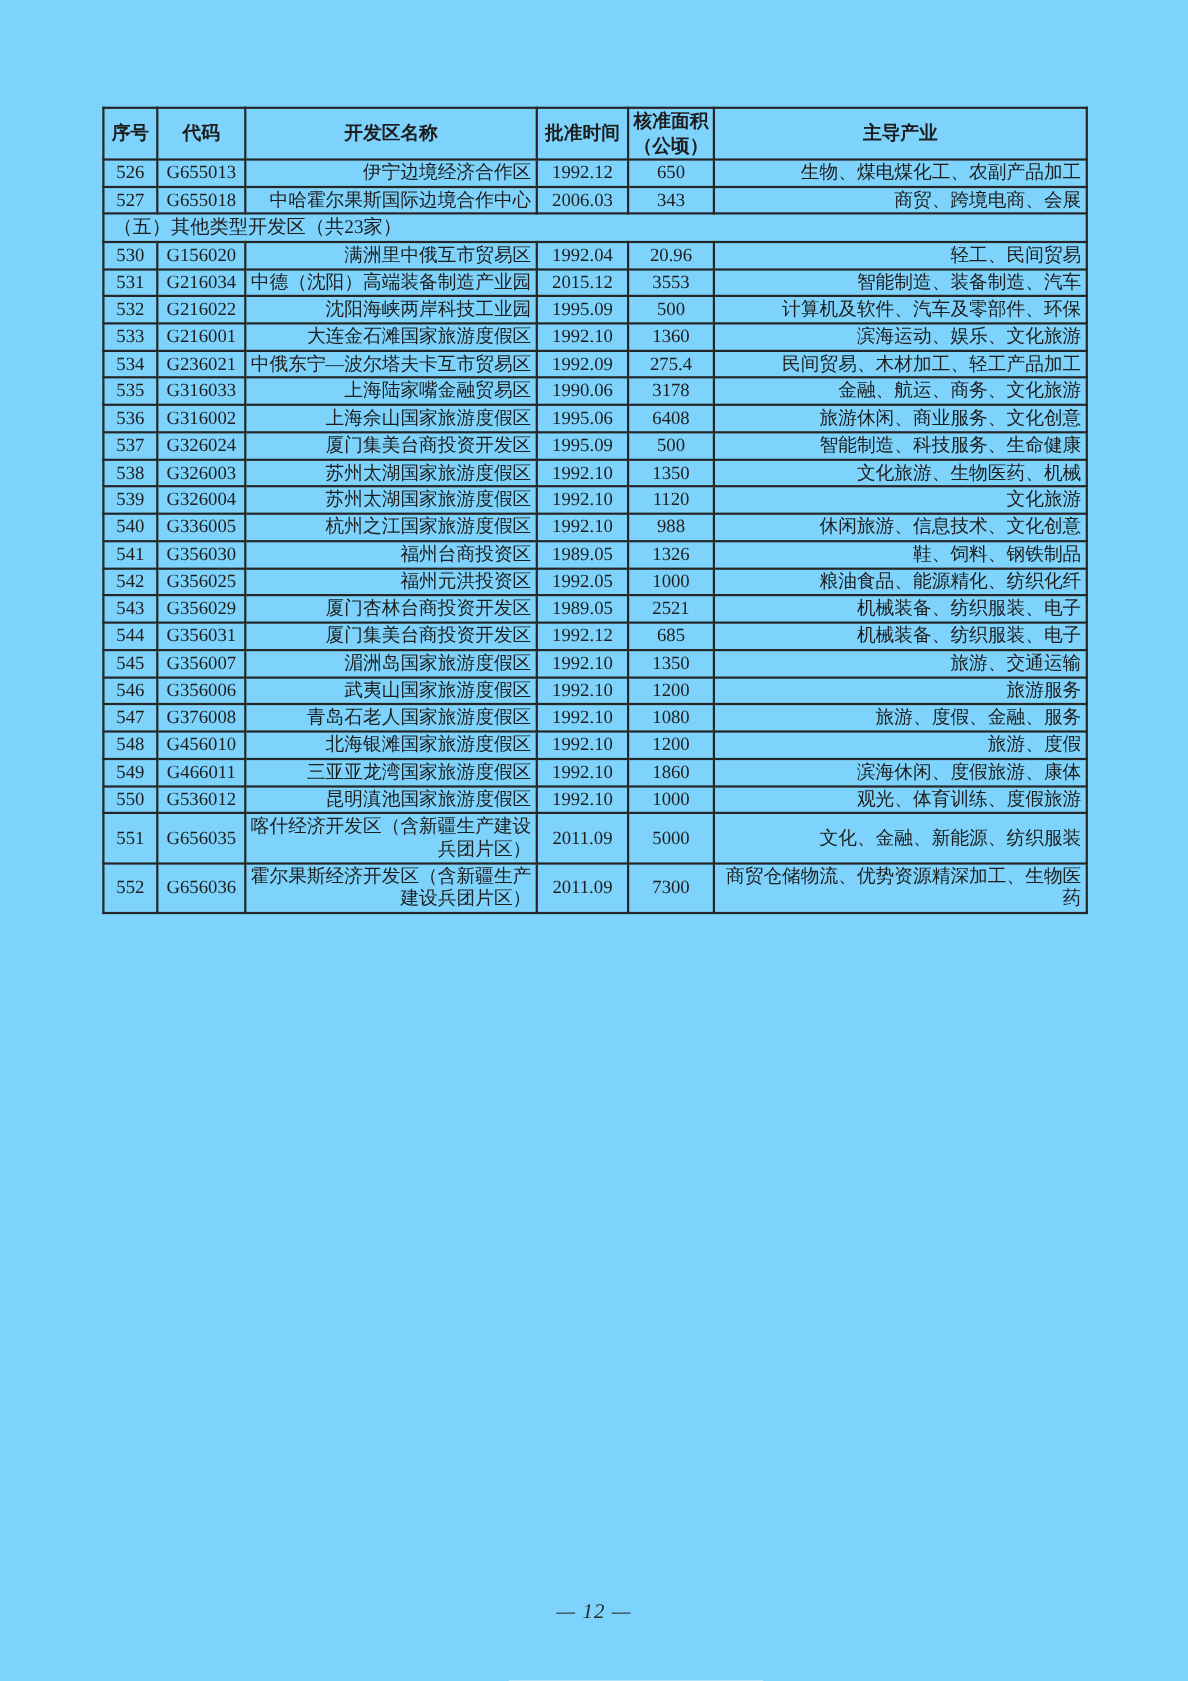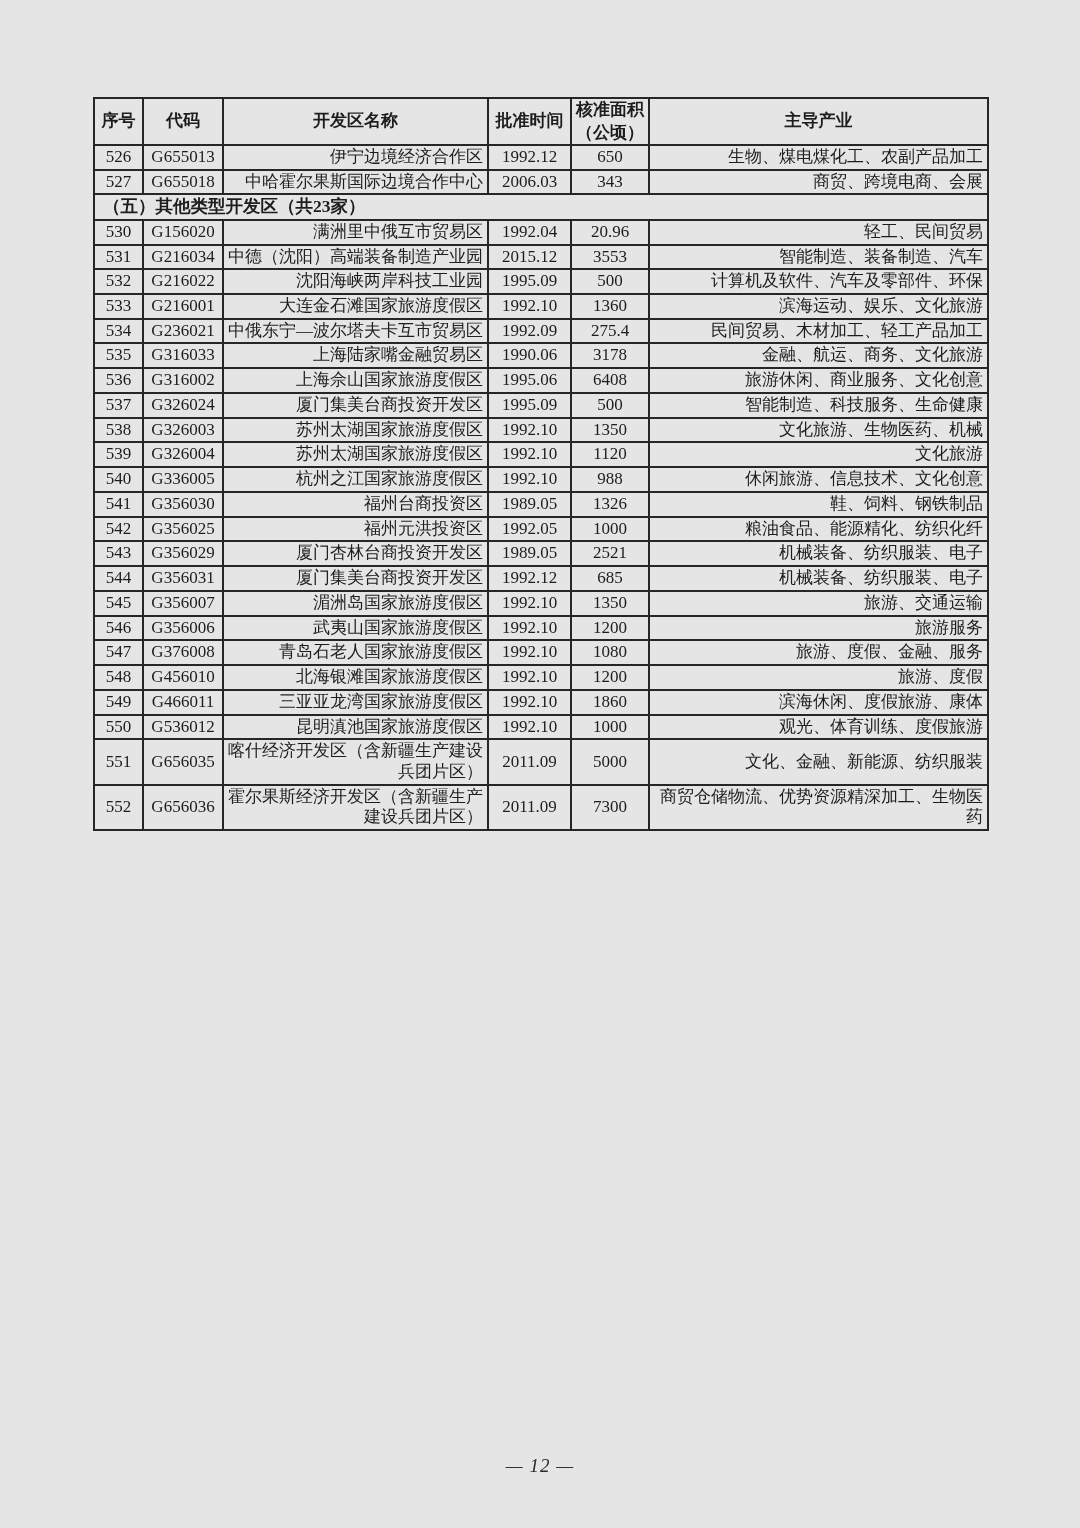--- a/index.html
+++ b/index.html
@@ -7,21 +7,21 @@
   body {
     width: 1080px;
     height: 1528px;
     position: relative;
     font-family: "Liberation Serif", "DejaVu Serif", serif;
     color: #1d1d1d;
   }
   .page {
     position: absolute;
     inset: 0;
-    background: #e5e5e5;
+    background: #7dd3fc;
   }
   table.zones-table {
     position: absolute;
     left: 93px;
     top: 97px;
     width: 894px;
     border-collapse: collapse;
     table-layout: fixed;
   }
   .zones-table th, .zones-table td {
@@ -45,21 +45,21 @@
   }
   .col-no   { width: 49px;  }
   .col-code { width: 80px;  }
   .col-name { width: 265px; }
   .col-date { width: 83px;  }
   .col-area { width: 78px;  }
   .col-ind  { width: 339px; }
   td.c0, td.c1, td.c3, td.c4 { text-align: center; }
   td.c2, td.c5 { text-align: right; }
   td.section-cell {
-    font-weight: 700;
+    font-weight: 400;
     text-align: left;
     padding-left: 8px;
     font-size: 17.5px;
   }
   .page-number {
     position: absolute;
     left: 0;
     right: 0;
     top: 1455px;
     text-align: center;

